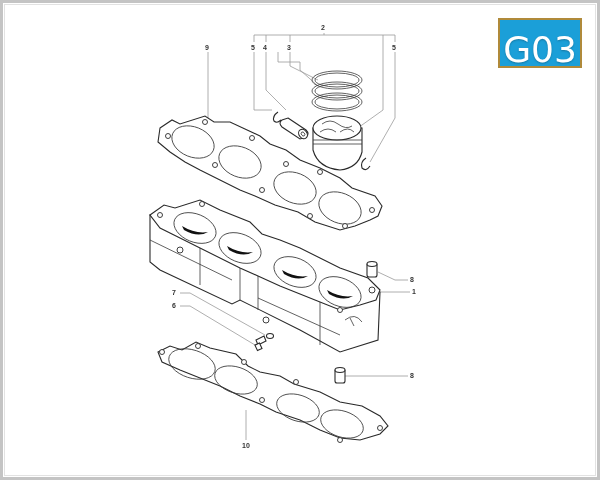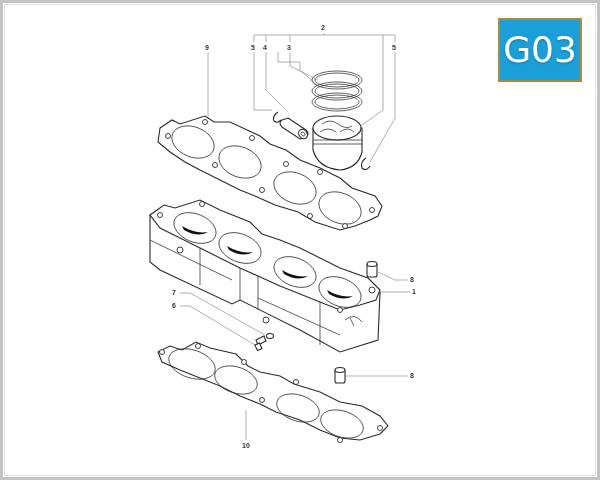--- a/index.html
+++ b/index.html
@@ -2,21 +2,21 @@
 <html><head>
 <meta charset="utf-8">
 <style>
   html, body { margin: 0; padding: 0; background: #ffffff; }
   body { width: 600px; height: 480px; position: relative; overflow: hidden;
          font-family: "Liberation Sans", sans-serif; }
   .frame { position: absolute; left: 0; top: 0; width: 600px; height: 480px;
            box-sizing: border-box; border: 3px solid #c4c4c4; background: #fff; }
   .frame::after { content: ""; position: absolute; left: 1px; top: 1px; right: 1px; bottom: 1px;
            border: 1px solid #e2e2e2; pointer-events: none; }
-  .badge { position: absolute; left: 498px; top: 18px; width: 84px; height: 64px;
+  .badge { position: absolute; left: 498px; top: 18px; width: 84px; height: 50px;
            box-sizing: border-box; background: #1b9fd8; border: 2px solid #b08a3a;
            color: #fff; font-size: 36px; line-height: 60px; text-align: center;
            font-family: "DejaVu Sans", sans-serif; letter-spacing: 0px;
            text-shadow: 0 1px 2px rgba(0,0,0,0.25); }
   svg.diagram { position: absolute; left: 0; top: 0; }
   .lbl { font-family: "Liberation Sans", sans-serif; font-size: 7px; font-weight: bold; fill: #333; }
   .ldr { stroke: #9a9a9a; stroke-width: 0.8; fill: none; }
   .part { stroke: #2a2a2a; stroke-width: 1.1; fill: #fff; }
   .thin { stroke: #3a3a3a; stroke-width: 0.8; fill: none; }
   .hole { stroke: #2a2a2a; stroke-width: 0.9; fill: #fff; }

